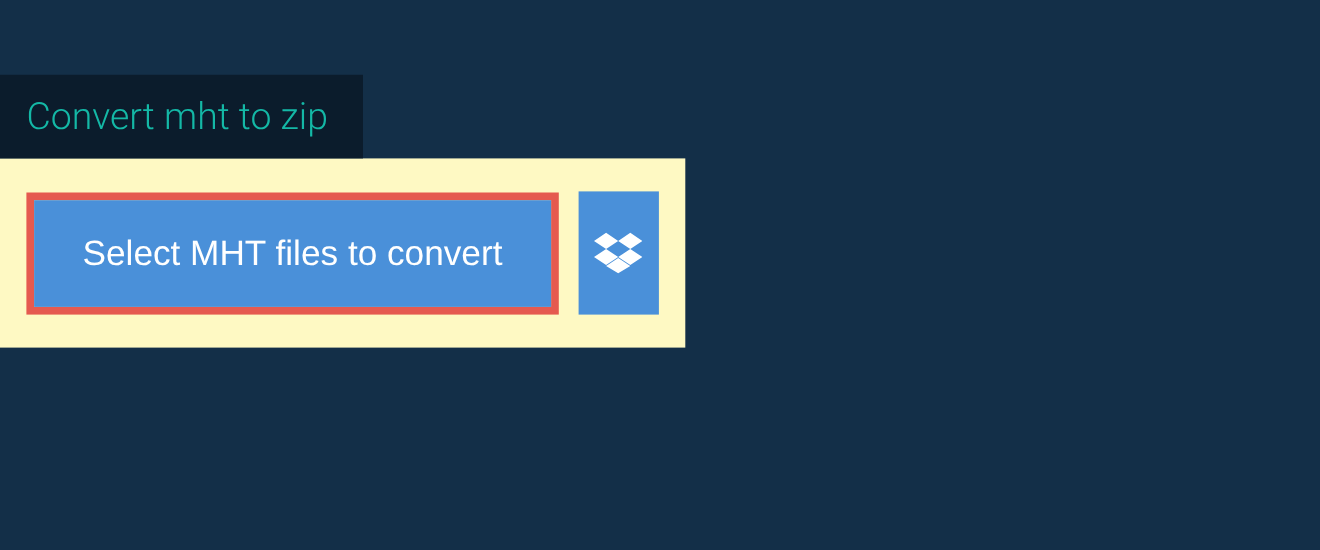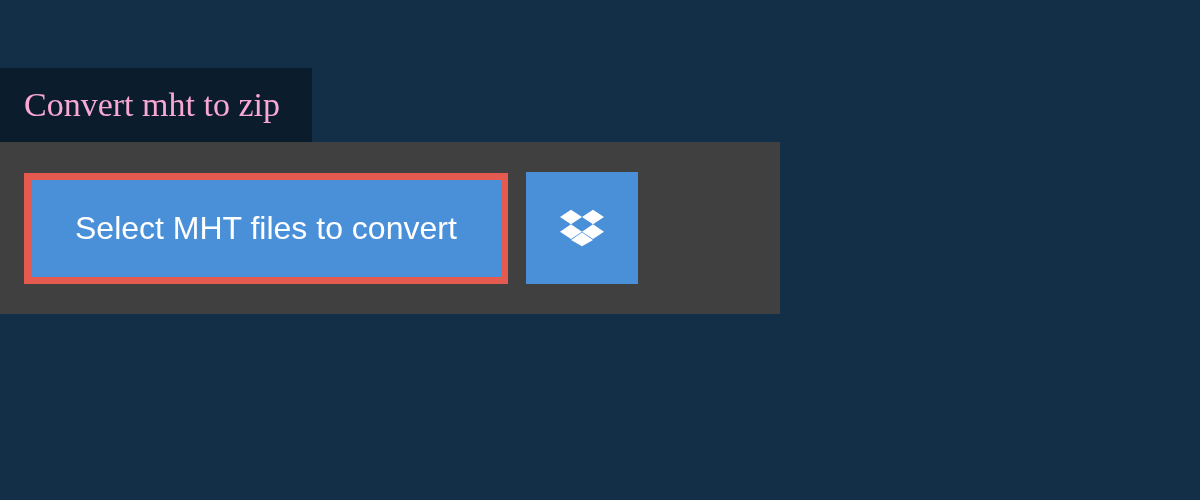--- a/index.html
+++ b/index.html
@@ -13,33 +13,32 @@
       background: #132f48;
       font-family: -apple-system, BlinkMacSystemFont, "Segoe UI", Roboto, Helvetica, Arial, sans-serif;
       overflow: hidden;
     }
     .tab-container {
       margin-top: 68px;
     }
     .tab {
       display: inline-block;
       background: #0b1c2c;
-      color: #f9a8d4;
+      color: #14b8a6;
       font-size: 34px;
       font-weight: 300;
       padding: 18px 32px 18px 24px;
-      font-family: Liberation Serif, serif;
     }
     .upload-panel {
-      background: #404040;
+      background: #fef9c3;
       padding: 30px 24px;
       display: flex;
       gap: 18px;
       align-items: center;
-      width: 780px;
+      width: 623px;
     }
     .select-button-wrapper {
       border: 7px solid #e55a4f;
       display: inline-block;
     }
     .select-button {
       background: #4a90d9;
       color: #ffffff;
       font-size: 32px;
       font-weight: 300;

